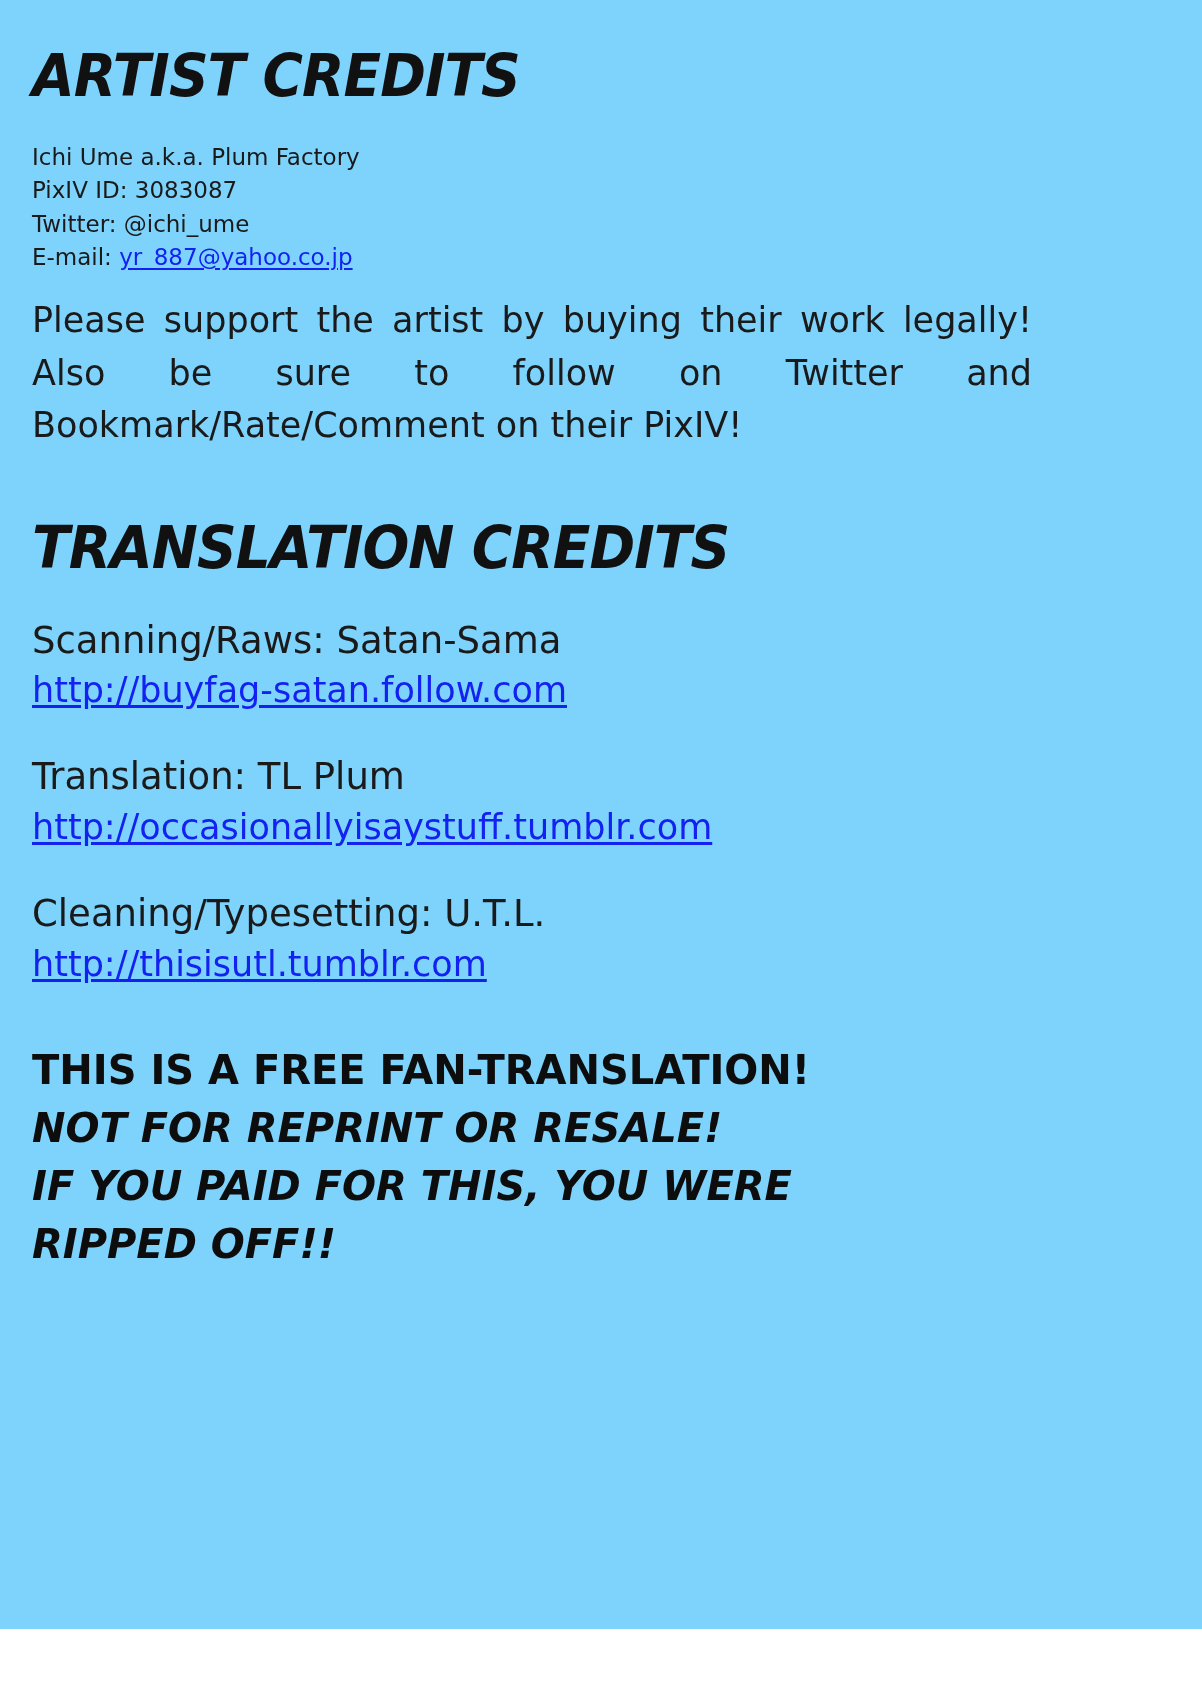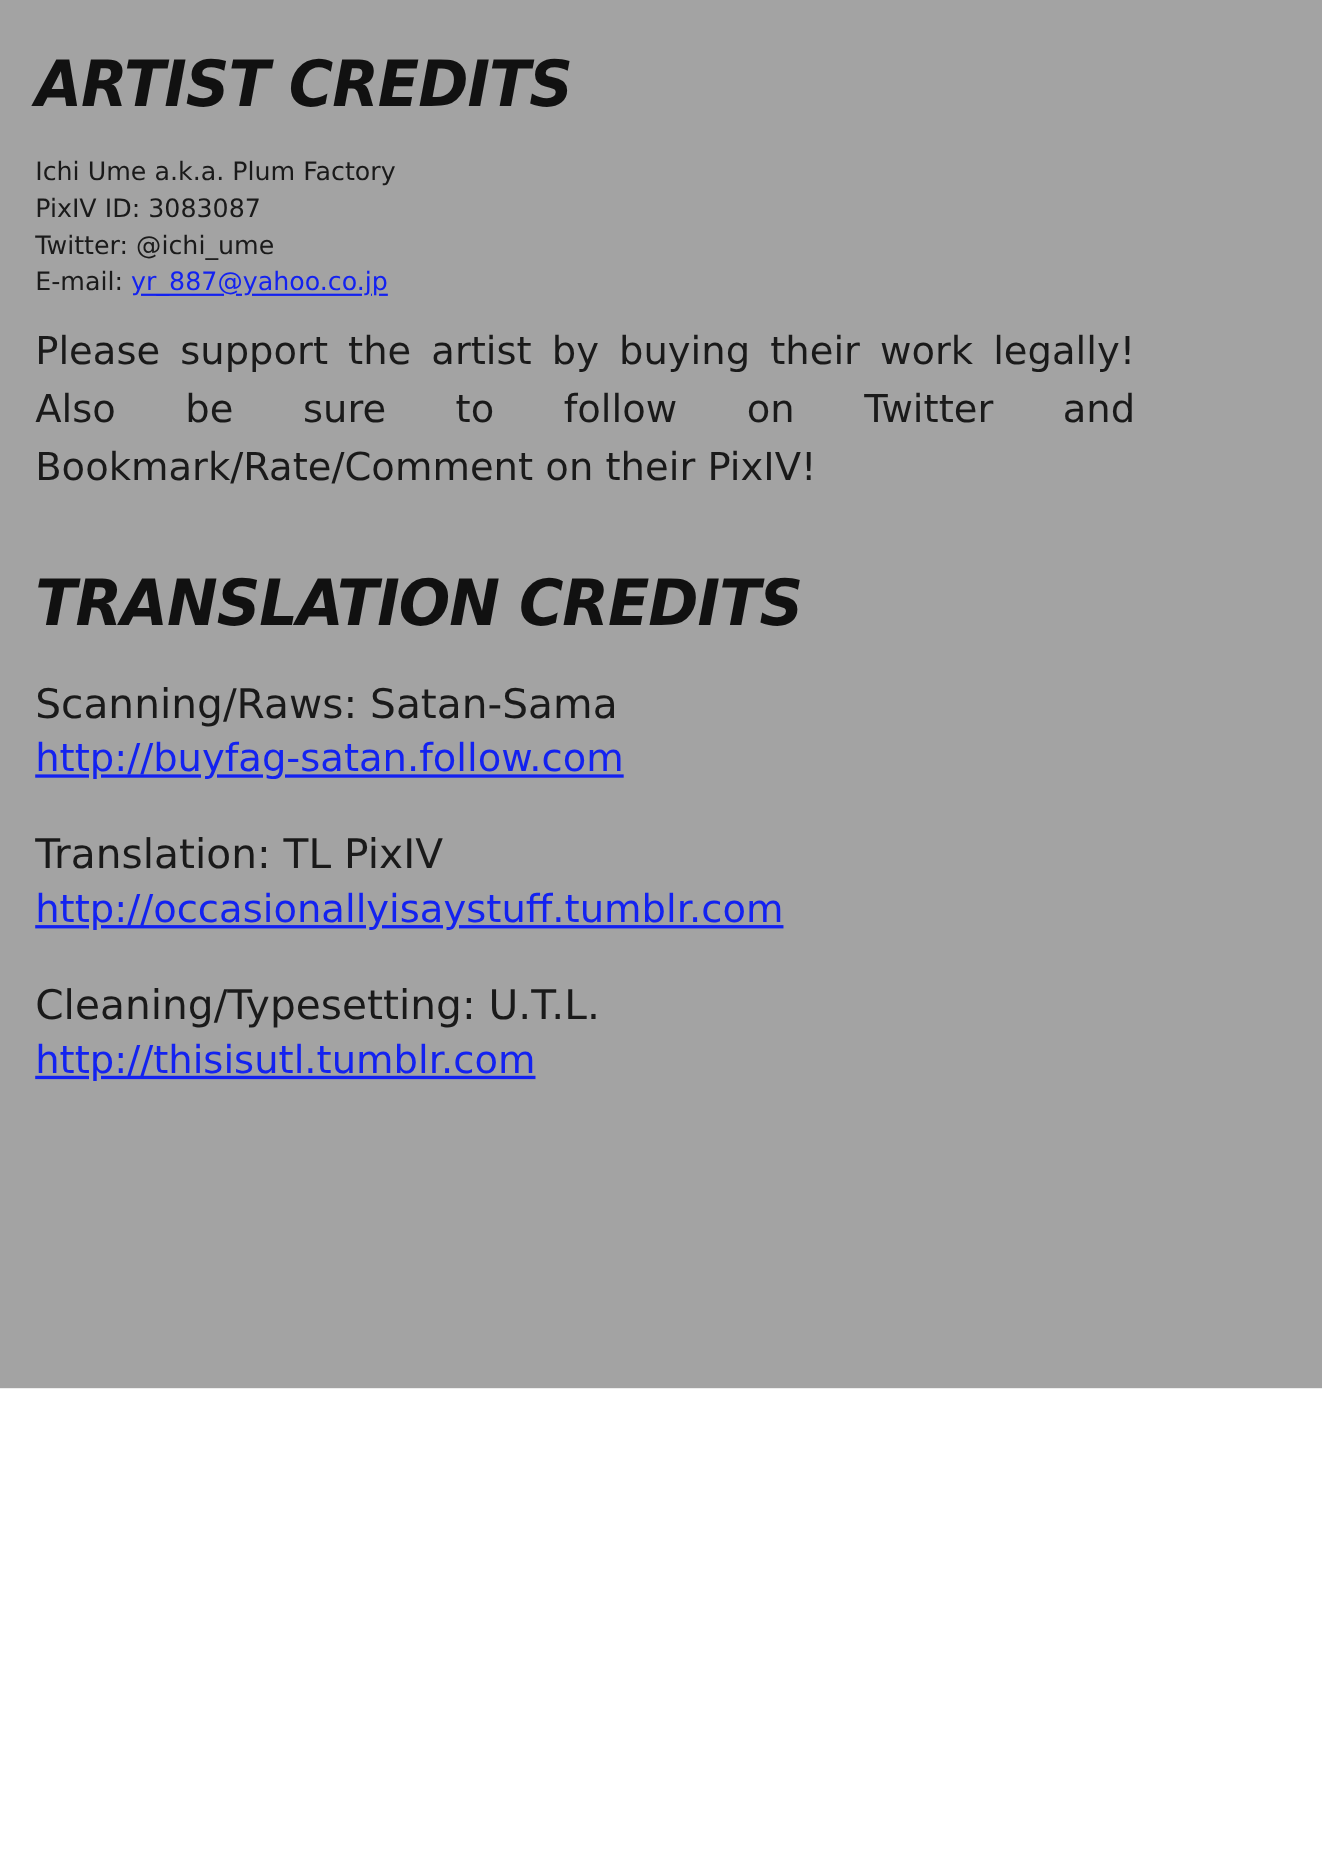--- a/index.html
+++ b/index.html
@@ -12,22 +12,22 @@
     height: 1705px;
     position: relative;
     font-family: "DejaVu Sans", sans-serif;
     color: #000000;
     overflow: hidden;
   }
   .page {
     position: absolute;
     left: 0; top: 0;
     width: 1202px;
-    height: 1262px;
-    background: #a3a3a3;
+    height: 1629px;
+    background: #7dd3fc;
   }
   .content {
     position: absolute;
     left: 32px;
     top: 46px;
     width: 1090px;
   }
 
   
   .heading {
@@ -108,24 +108,30 @@
     <p class="body-text support-block">Please support the artist by buying their work legally! Also be sure to follow on Twitter and Bookmark/Rate/Comment on their PixIV!</p>
 
     <h1 class="heading heading-translation">TRANSLATION CREDITS</h1>
 
     <div class="credit-group">
       <div class="body-text role">Scanning/Raws: Satan-Sama</div>
       <a class="body-text url link">http://buyfag-satan.follow.com</a>
     </div>
 
     <div class="credit-group">
-      <div class="body-text role">Translation: TL PixIV</div>
+      <div class="body-text role">Translation: TL Plum</div>
       <a class="body-text url link">http://occasionallyisaystuff.tumblr.com</a>
     </div>
 
     <div class="credit-group">
       <div class="body-text role">Cleaning/Typesetting: U.T.L.</div>
       <a class="body-text url link">http://thisisutl.tumblr.com</a>
     </div>
 
+    <div class="notice">
+      <div>THIS IS A FREE FAN-TRANSLATION!</div>
+      <div class="ital">NOT FOR REPRINT OR RESALE!</div>
+      <div class="ital">IF YOU PAID FOR THIS, YOU WERE</div>
+      <div class="ital">RIPPED OFF!!</div>
+    </div>
 
   </div>
 </div>
 
 </body></html>

